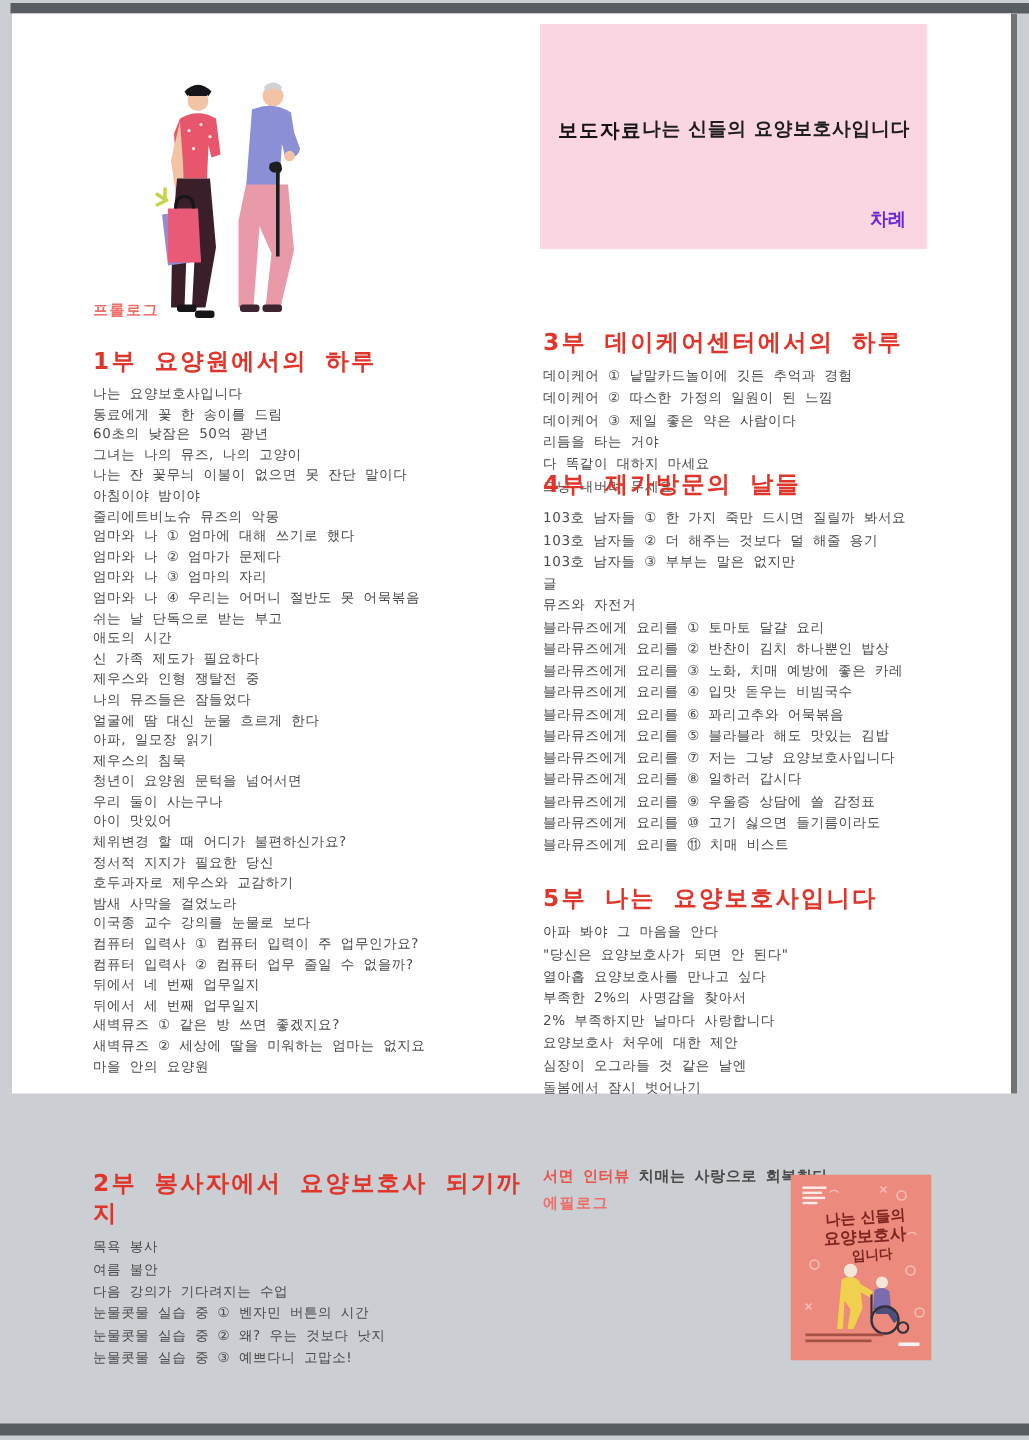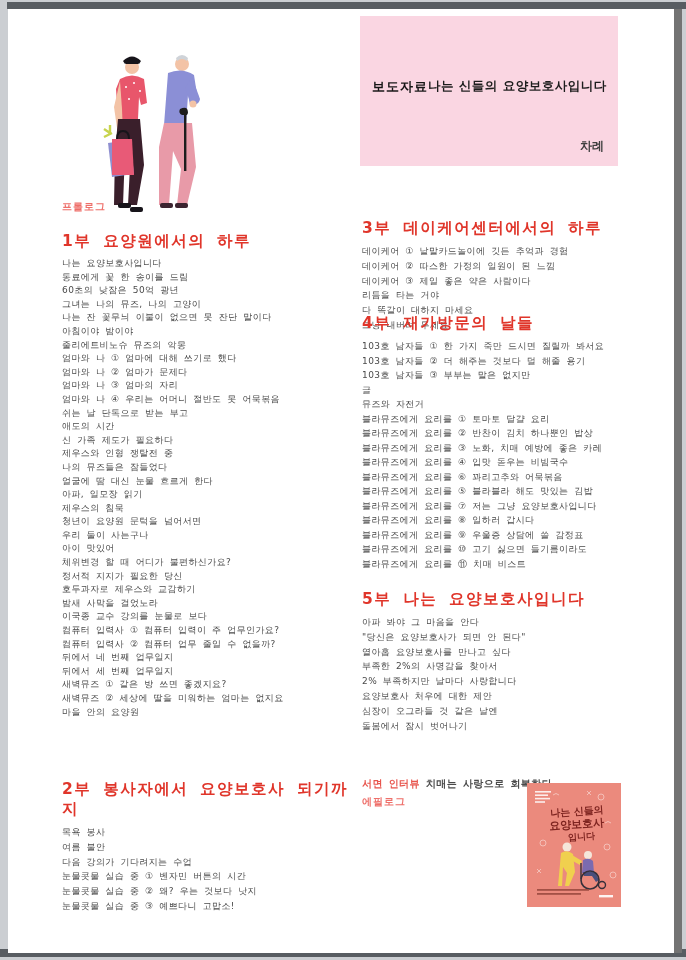--- a/index.html
+++ b/index.html
@@ -4,30 +4,30 @@
 <style>
   html,body{margin:0;padding:0;}
   body{
     width:686px;height:960px;position:relative;overflow:hidden;
     background:#cbced2;
     font-family:"DejaVu Sans","Liberation Sans",sans-serif;
   }
   .bar-top{position:absolute;left:7px;top:2px;width:679px;height:7px;background:#585d62;}
   .bar-bottom{position:absolute;left:0;top:949px;width:686px;height:8px;background:#585d62;}
   .page{
-    position:absolute;left:8px;top:9px;width:666px;height:944px;background:#ffffff;
-    border-right:8px solid #737373;
+    position:absolute;left:8px;top:9px;width:666px;height:720px;background:#ffffff;
+    border-right:4px solid #737373;
     text-decoration:underline;
   }
   
   .pressbox{position:absolute;left:352px;top:7px;width:258px;height:150px;background:#fad6e2;}
   .press-label{position:absolute;left:12px;top:62px;font-size:13px;font-weight:800;color:#151515;letter-spacing:1px;}
   .press-title{position:absolute;left:68px;top:62px;width:186px;font-size:12.5px;font-weight:600;color:#1d1d1d;
     font-family:"DejaVu Serif","Liberation Serif",serif;letter-spacing:0.5px;}
-  .toc-label{position:absolute;right:14px;top:122px;font-size:12px;font-weight:800;color:#404040;}
+  .toc-label{position:absolute;right:14px;top:122px;font-size:12px;font-weight:800;color:#6d28d9;}
   
   .prologue{position:absolute;left:54px;top:191px;font-size:10px;font-weight:700;color:#ee6f6a;letter-spacing:1px;}
   .col-left{position:absolute;left:54px;top:213px;width:290px;}
   .col-right{position:absolute;left:354px;top:185px;width:300px;}
   h2.part{
     margin:0;font-size:15.5px;font-weight:800;color:#e0352a;
     letter-spacing:1.5px;word-spacing:5px;line-height:20px;
   }
   ul.toc{list-style:none;margin:6px 0 0 0;padding:0;color:#4a4a4a;}
   ul.toc li{font-size:9px;letter-spacing:0.4px;word-spacing:2.5px;white-space:nowrap;}

